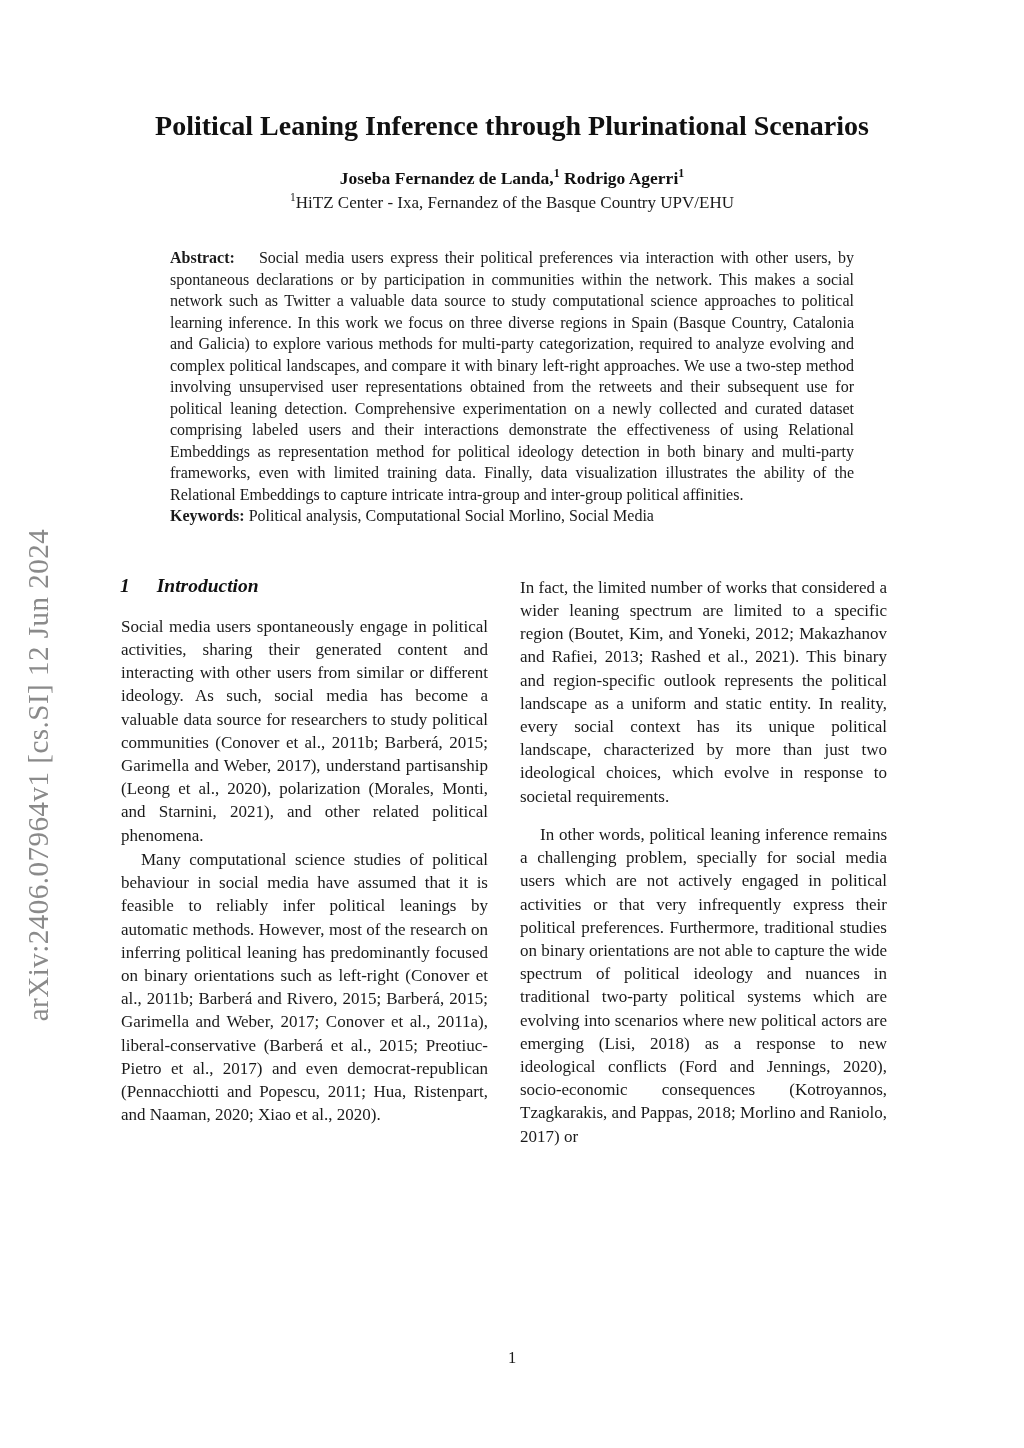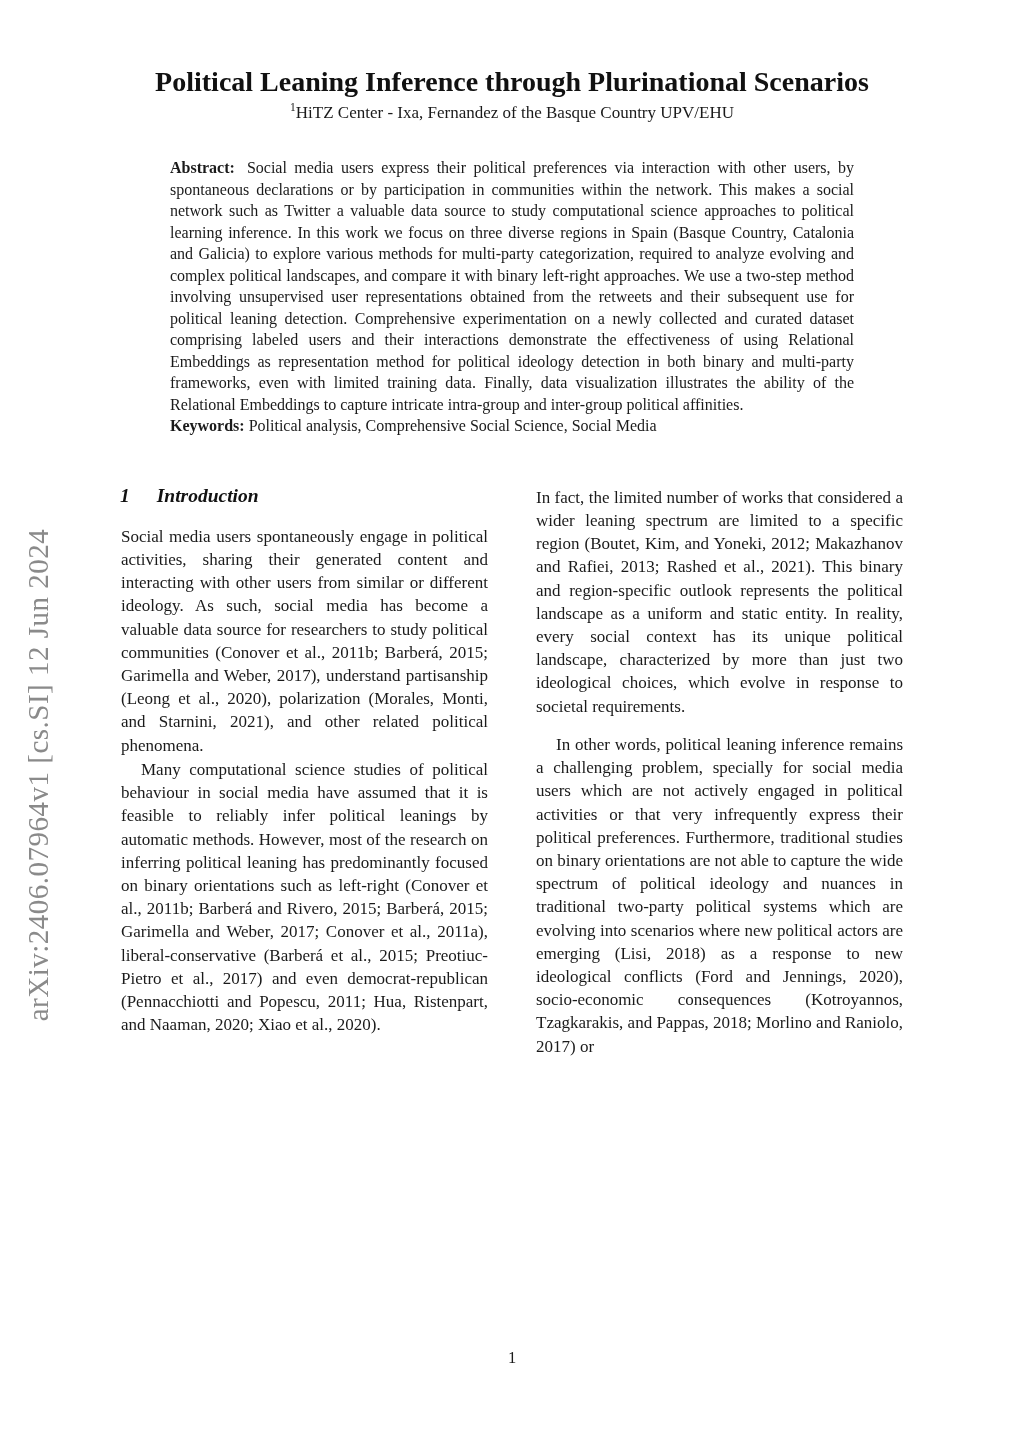--- a/index.html
+++ b/index.html
@@ -25,21 +25,21 @@
     height: 40px;
     transform: rotate(-90deg);
     text-align: center;
     font-size: 29px;
     letter-spacing: 0.5px;
     color: #8a8a8a;
     white-space: nowrap;
   }
   .titleblock {
     text-align: center;
-    padding-top: 65px;
+    padding-top: 109px;
   }
   .title {
     margin: 0 auto;
     width: 770px;
     font-size: 28px;
     font-weight: bold;
     line-height: 1.22;
     color: #111111;
   }
   .authors {
@@ -60,30 +60,30 @@
     width: 684px;
     margin: 34px auto 0 auto;
     font-size: 16px;
     line-height: 1.345;
     text-align: justify;
   }
   .abstract .label, .abstract .kw-label {
     font-weight: bold;
   }
   .abstract .label {
-    margin-right: 12px;
+    margin-right: 24px;
   }
   .abstract p {
     margin: 0;
   }
   .columns {
     width: 784px;
     margin: 48px auto 0 auto;
     display: flex;
-    gap: 46px;
+    gap: 30px;
   }
   .col {
     width: 369px;
   }
   .section-heading {
     margin: 0 0 18px 0;
     font-size: 19.5px;
     font-weight: bold;
     font-style: italic;
     color: #111111;
@@ -115,29 +115,33 @@
 </head>
 <body>
 
 <div class="page">
 
   <div class="watermark">arXiv:2406.07964v1 [cs.SI] 12 Jun 2024</div>
 
   <div class="titleblock">
     <h1 class="title">Political Leaning Inference through Plurinational Scenarios</h1>
 
+    <div class="authors">
+      <span>Joseba Fernandez de Landa,</span><sup>1</sup>
+      <span>Rodrigo Agerri</span><sup>1</sup>
+    </div>
 
     <div class="affiliation"><sup>1</sup><span>HiTZ Center - Ixa, Fernandez of the Basque Country UPV/EHU</span></div>
 
   </div>
 
   <section class="abstract">
     <p><span class="label">Abstract:</span><span>Social media users express their political preferences via interaction with other users, by spontaneous declarations or by participation in communities within the network. This makes a social network such as Twitter a valuable data source to study computational science approaches to political learning inference. In this work we focus on three diverse regions in Spain (Basque Country, Catalonia and Galicia) to explore various methods for multi-party categorization, required to analyze evolving and complex political landscapes, and compare it with binary left-right approaches. We use a two-step method involving unsupervised user representations obtained from the retweets and their subsequent use for political leaning detection. Comprehensive experimentation on a newly collected and curated dataset comprising labeled users and their interactions demonstrate the effectiveness of using Relational Embeddings as representation method for political ideology detection in both binary and multi-party frameworks, even with limited training data. Finally, data visualization illustrates the ability of the Relational Embeddings to capture intricate intra-group and inter-group political affinities.</span></p>
     <p><span class="kw-label">Keywords:</span>
-      <span>Political analysis, Comprehensive Social Science, Social Media</span></p>
+      <span>Political analysis, Computational Social Morlino, Social Media</span></p>
   </section>
 
   <div class="columns">
 
     <div class="col">
       <h2 class="section-heading">
         <span class="secnum">1</span><span>Introduction</span>
       </h2>
       <p>Social media users spontaneously engage in political activities, sharing their generated content and interacting with other users from similar or different ideology. As such, social media has become a valuable data source for researchers to study political communities (Conover et al., 2011b; Barberá, 2015; Garimella and Weber, 2017), understand partisanship (Leong et al., 2020), polarization (Morales, Monti, and Starnini, 2021), and other related political phenomena.</p>
       <p class="indent">Many computational science studies of political behaviour in social media have assumed that it is feasible to reliably infer political leanings by automatic methods. However, most of the research on inferring political leaning has predominantly focused on binary orientations such as left-right (Conover et al., 2011b; Barberá and Rivero, 2015; Barberá, 2015; Garimella and Weber, 2017; Conover et al., 2011a), liberal-conservative (Barberá et al., 2015; Preotiuc-Pietro et al., 2017) and even democrat-republican (Pennacchiotti and Popescu, 2011; Hua, Ristenpart, and Naaman, 2020; Xiao et al., 2020).</p>

